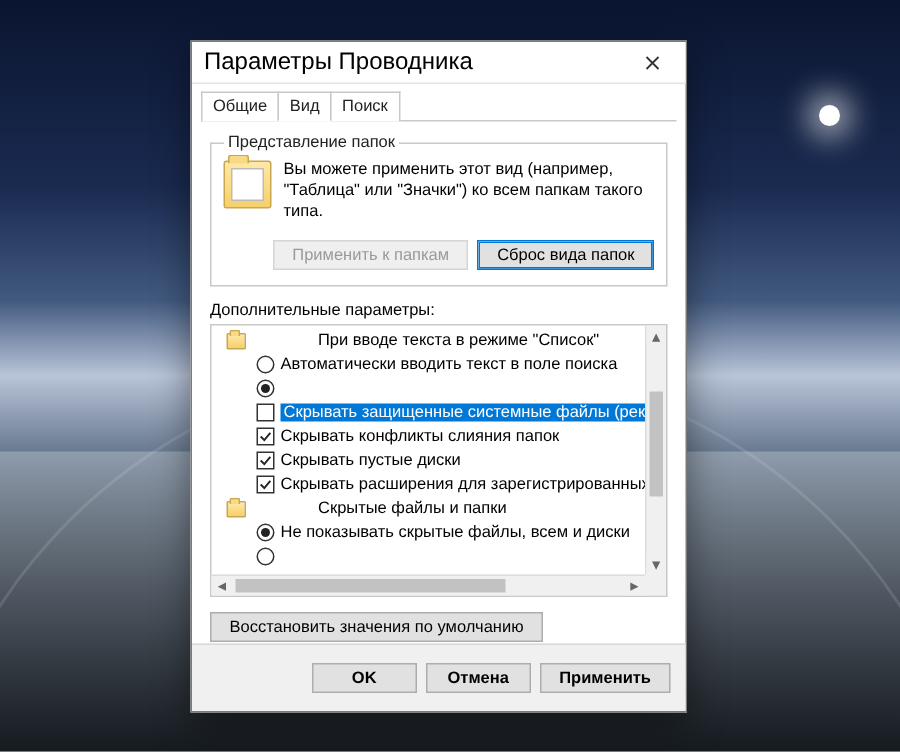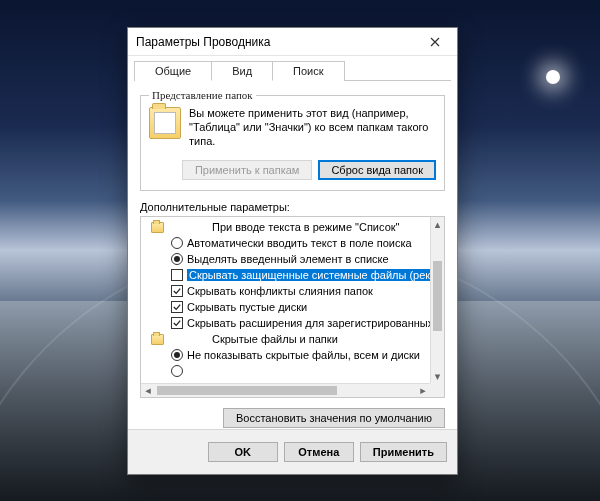--- a/index.html
+++ b/index.html
@@ -26,38 +26,38 @@
     border: 1px solid #7a7a7a;
     box-shadow: 0 8px 24px rgba(0,0,0,.45);
     display: flex; flex-direction: column;
   }
   .titlebar {
     height: 28px; display:flex; align-items:center;
     padding: 0 2px 0 8px;
     background:#fff;
     border-bottom: 1px solid #e5e5e5;
   }
-  .titlebar .title { flex:1; font-size:12px; color:#000; }
+  .titlebar .title { flex:1; font-size:16px; color:#000; }
   .titlebar .ctl { width:40px; height:26px; display:flex; align-items:center; justify-content:center; color:#333; }
   .ctl svg { width:10px; height:10px; }
 
   .tabs { display:flex; padding: 4px 6px 0 6px; }
-  .tab { padding:3px 20px; border:1px solid #c8c8c8; border-bottom:none; background:#fff; font-size:11px; color:#222; position:relative; top:1px; }
+  .tab { padding:3px 7px; border:1px solid #c8c8c8; border-bottom:none; background:#fff; font-size:11px; color:#222; position:relative; top:1px; }
   .tab + .tab { margin-left:-1px; }
   .tab.active { background:#fff; border-bottom:1px solid #fff; z-index:2; }
   .tabpanel-border { margin:0 6px; border-top:1px solid #c8c8c8; }
 
   .panel-body { flex:1; padding: 8px 12px 6px 12px; overflow:hidden; }
 
   fieldset.group {
     border:1px solid #c8c8c8;
     padding: 6px 8px 10px 8px;
     margin-bottom: 10px;
   }
-  fieldset.group legend { font-size:11px; color:#222; padding:0 3px;font-family:Liberation Serif, serif; }
+  fieldset.group legend { font-size:11px; color:#222; padding:0 3px; }
   .fp-row { display:flex; gap:8px; }
   .folder-ico { width:32px; height:32px; flex:0 0 32px;
     background: linear-gradient(#ffe9a8,#f5cf6a);
     border:1px solid #caa64e; border-radius:2px; position:relative; }
   .folder-ico::before { content:""; position:absolute; top:-5px; left:2px; width:12px; height:5px;
     background:#f7da85; border:1px solid #caa64e; border-bottom:none; border-radius:2px 2px 0 0; }
   .folder-ico .sheet { position:absolute; top:4px; left:4px; width:22px; height:22px; background:#fff; border:1px solid #bbb; }
   .fp-text { font-size:11px; line-height:1.25; color:#000; }
   .fp-btns { display:flex; justify-content:flex-end; gap:6px; margin-top:12px;align-items:center; }
   button.win {
@@ -96,21 +96,21 @@
   .vscroll { position:absolute; top:0; right:0; bottom:14px; width:14px; background:#f0f0f0; border-left:1px solid #dcdcdc; display:flex; flex-direction:column; }
   .vscroll .arrow, .hscroll .arrow { width:100%; height:14px; display:flex; align-items:center; justify-content:center; color:#666; background:#f0f0f0; }
   .vscroll .track { flex:1; position:relative; }
   .vscroll .thumb { position:absolute; left:2px; right:2px; top:30px; height:70px; background:#c2c2c2; }
   .hscroll { position:absolute; left:0; right:14px; bottom:0; height:14px; background:#f0f0f0; border-top:1px solid #dcdcdc; display:flex; }
   .hscroll .arrow { width:14px; height:100%; }
   .hscroll .track { flex:1; position:relative; }
   .hscroll .thumb { position:absolute; top:2px; bottom:2px; left:2px; width:180px; background:#c2c2c2; }
   .corner { position:absolute; right:0; bottom:0; width:14px; height:14px; background:#f0f0f0; }
 
-  .restore-row { display:flex; justify-content:flex-end; margin-top:10px; }
+  .restore-row { display:flex; margin-top:10px; }
   .dialog-btns {
     padding: 12px 10px;
     display:flex; justify-content:flex-end; gap:6px;
     background:#f0f0f0; border-top:1px solid #d8d8d8;font-weight:bold;
   }
 </style>
 </head>
 <body>
 
 <div class="bg-terrain"></div>
@@ -160,21 +160,20 @@
               <span class="label">При вводе текста в режиме "Список"</span>
             </li>
             <li class="deep">
               <span class="radio"></span>
               <span class="label">Автоматически вводить текст в поле поиска</span>
             </li>
             <li class="deep">
               <span class="radio">
                 <span class="dot"></span>
               </span>
-              <span class="label">Выделять введенный элемент в списке</span>
             </li>
             <li class="sel deep">
               <span class="check"></span>
               <span class="label">Скрывать защищенные системные файлы (рекомендуется)</span>
             </li>
             <li class="deep">
               <span class="check">
                 <svg class="tick" viewBox="0 0 10 10">
                   <path d="M1 5 L4 8 L9 2" stroke="#222" stroke-width="1.6" fill="none"></path>
                 </svg>

